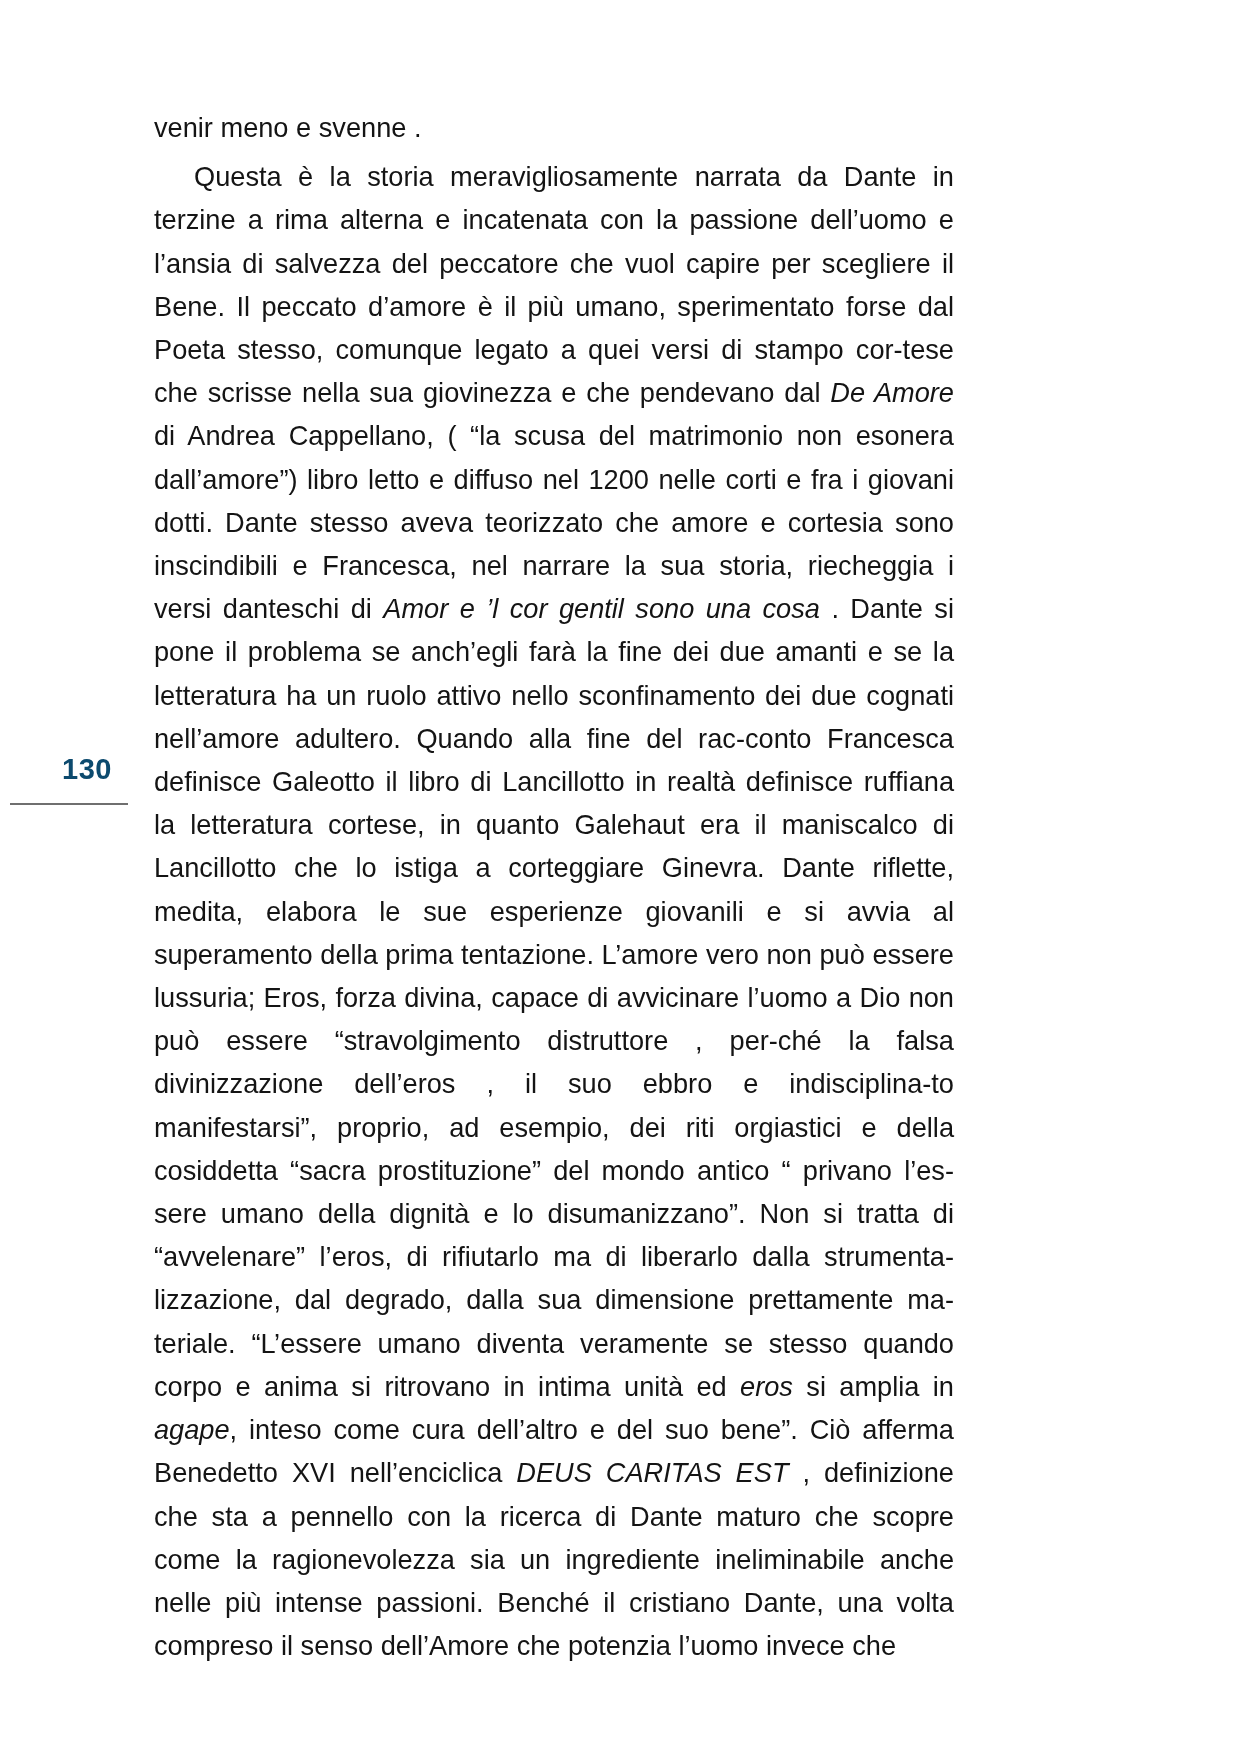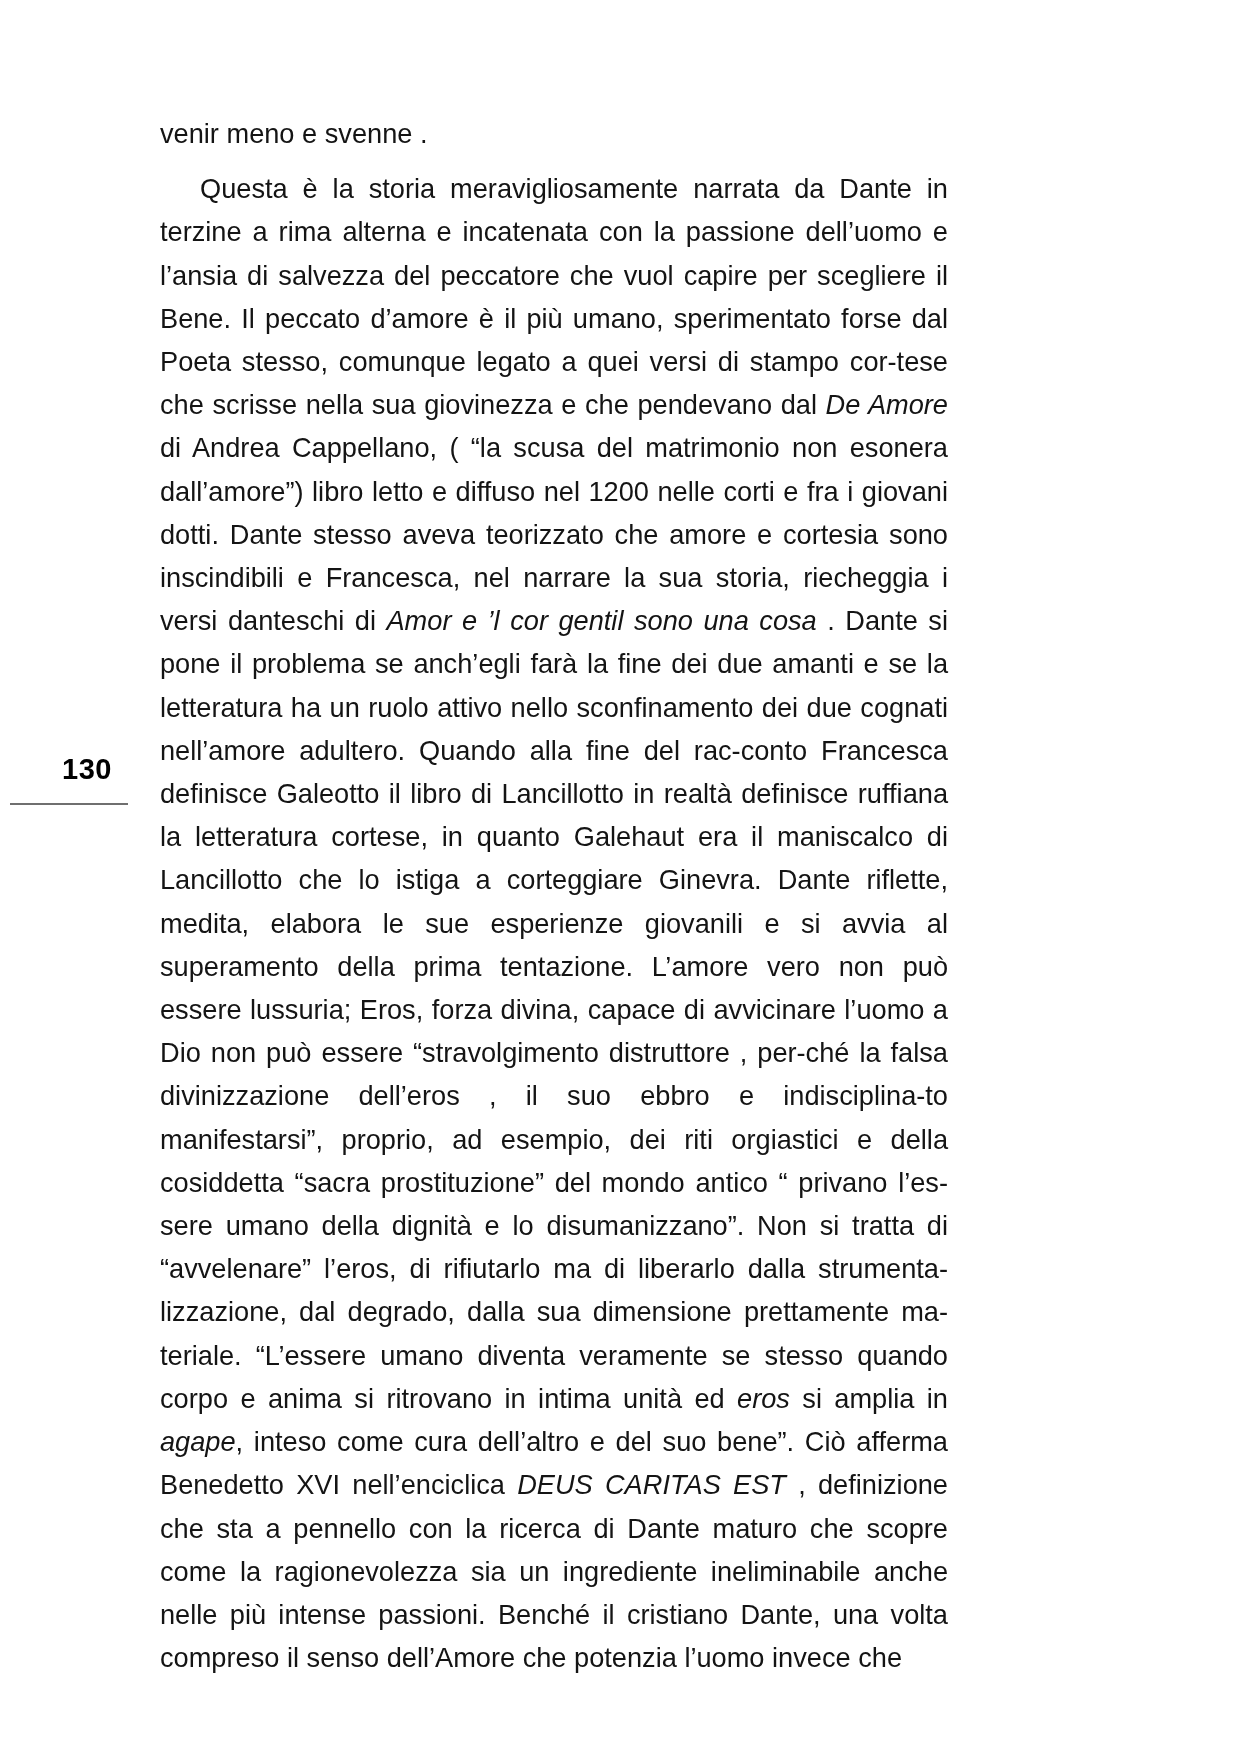--- a/index.html
+++ b/index.html
@@ -21,42 +21,42 @@
     position: absolute;
     left: 0;
     top: 755px;
     width: 130px;
     text-align: right;
   }
   .folio {
     font-family: "Liberation Sans", sans-serif;
     font-size: 29px;
     font-weight: bold;
-    color: #000000;
+    color: #0c4a6e;
     letter-spacing: 0.5px;
     padding-right: 18px;
     line-height: 1;
   }
   .folio-rule {
     margin-top: 19px;
     margin-left: 10px;
     width: 118px;
     height: 2px;
     background: #6f6f6f;
   }
 
   
   .textcol {
     position: absolute;
     left: 148px;
     top: 100px;
     width: 812px;
   }
   p.body {
-    margin: 12px;
+    margin: 6px;
     padding: 0;
     font-family: "Liberation Sans", sans-serif;
     font-size: 27.2px;
     line-height: 43.2px;
     color: #141414;
     text-align: justify;
     text-justify: inter-word;
     -webkit-font-smoothing: antialiased;
   }
   p.body.cont {

